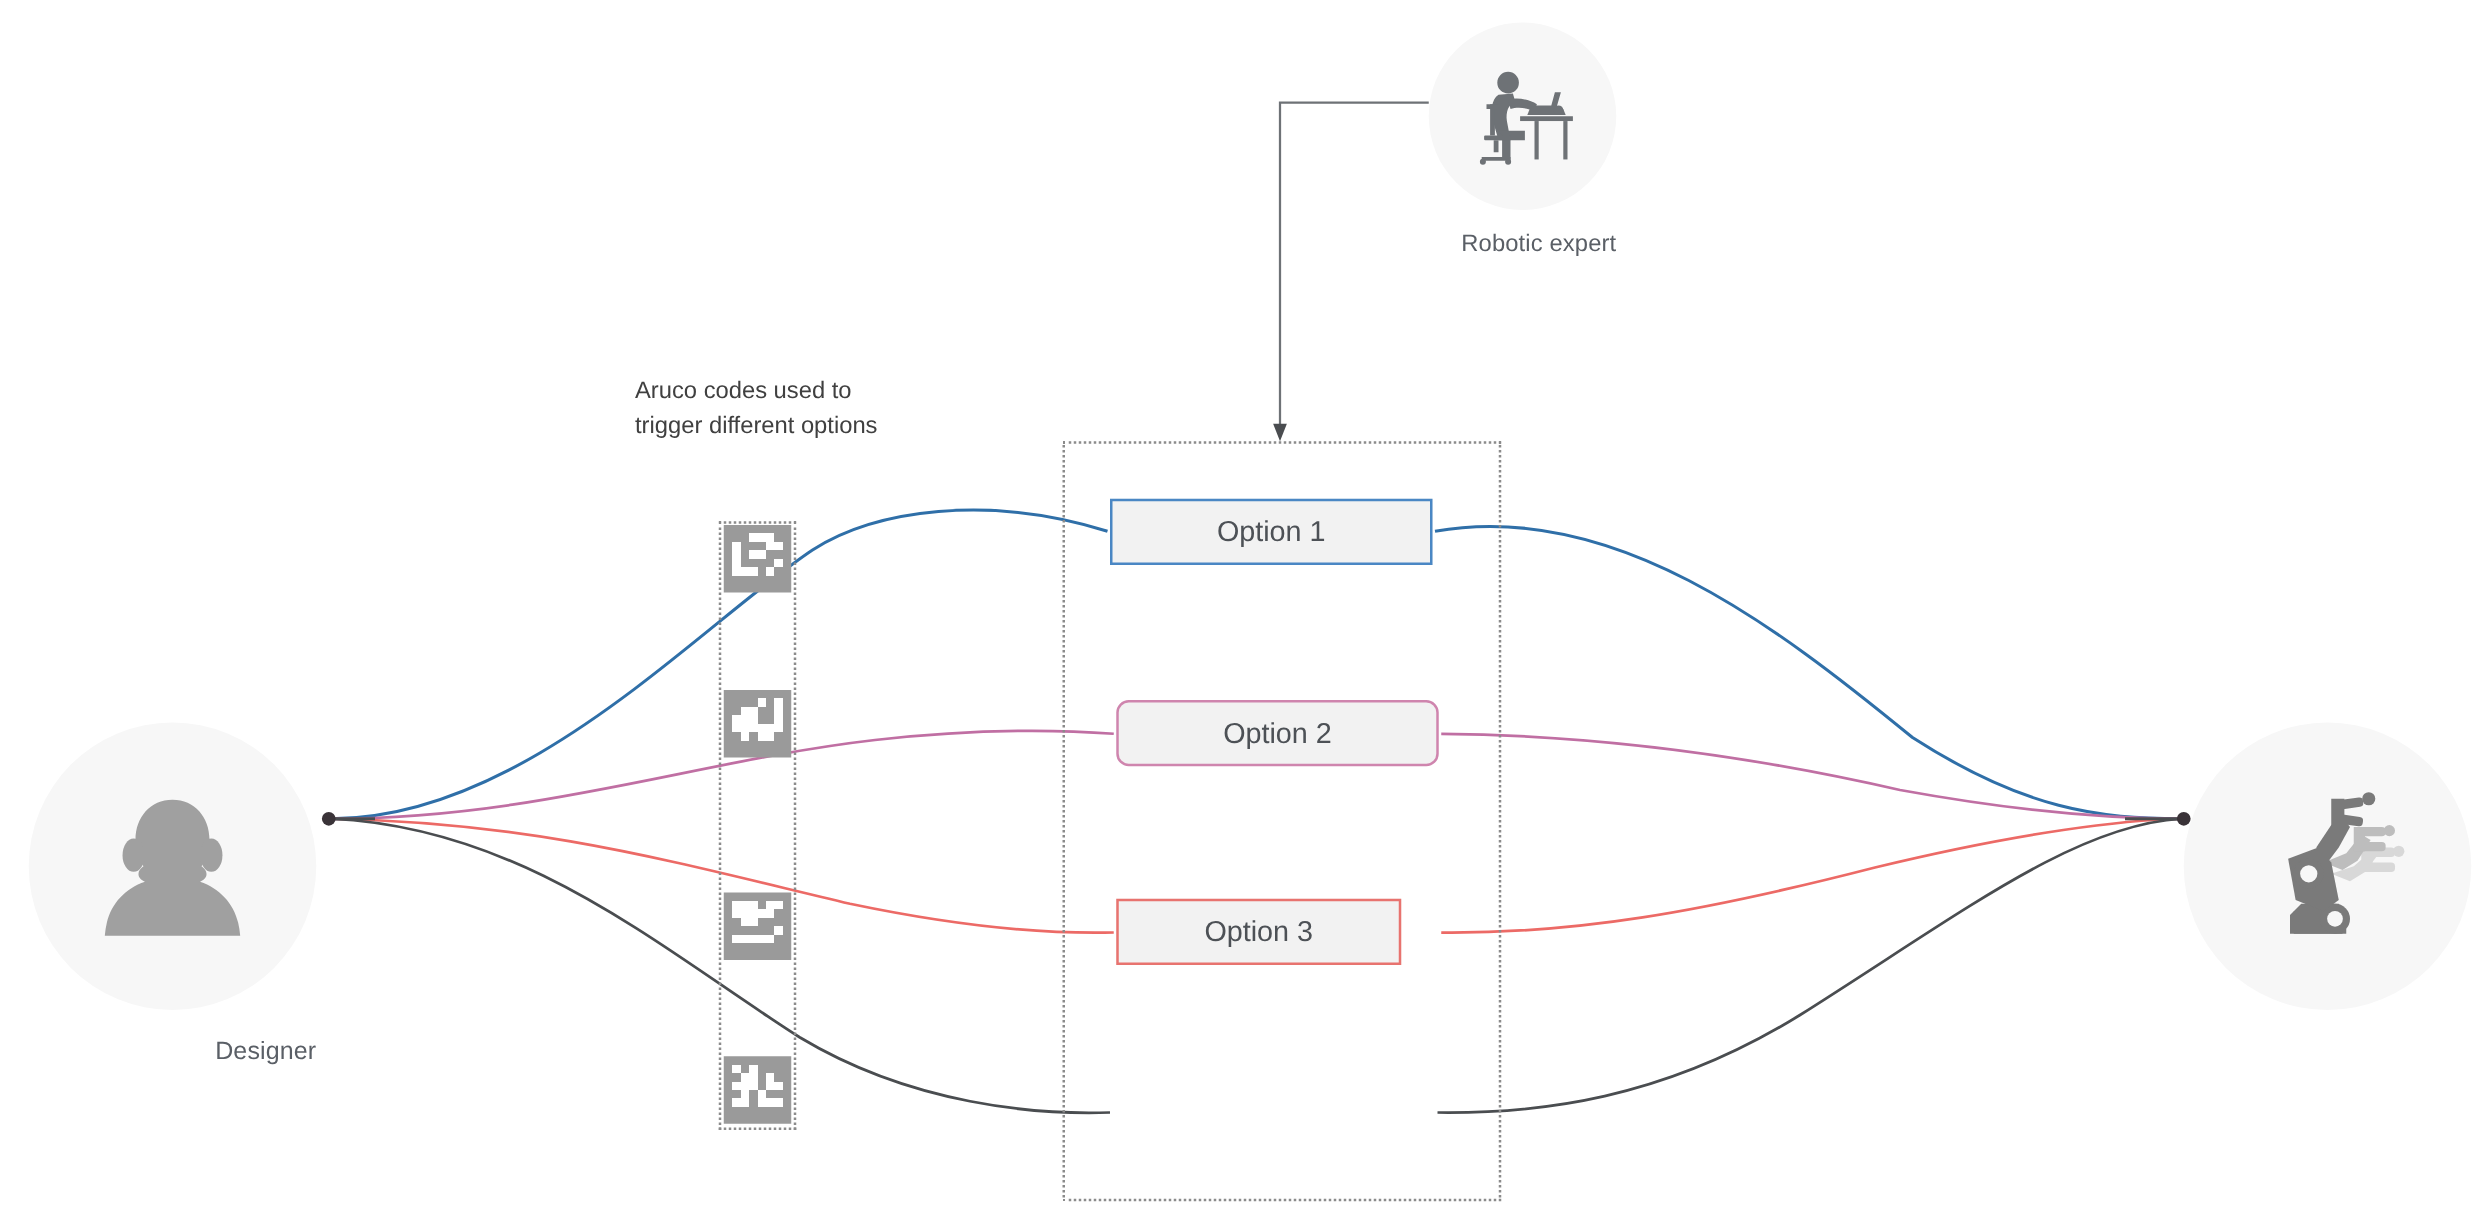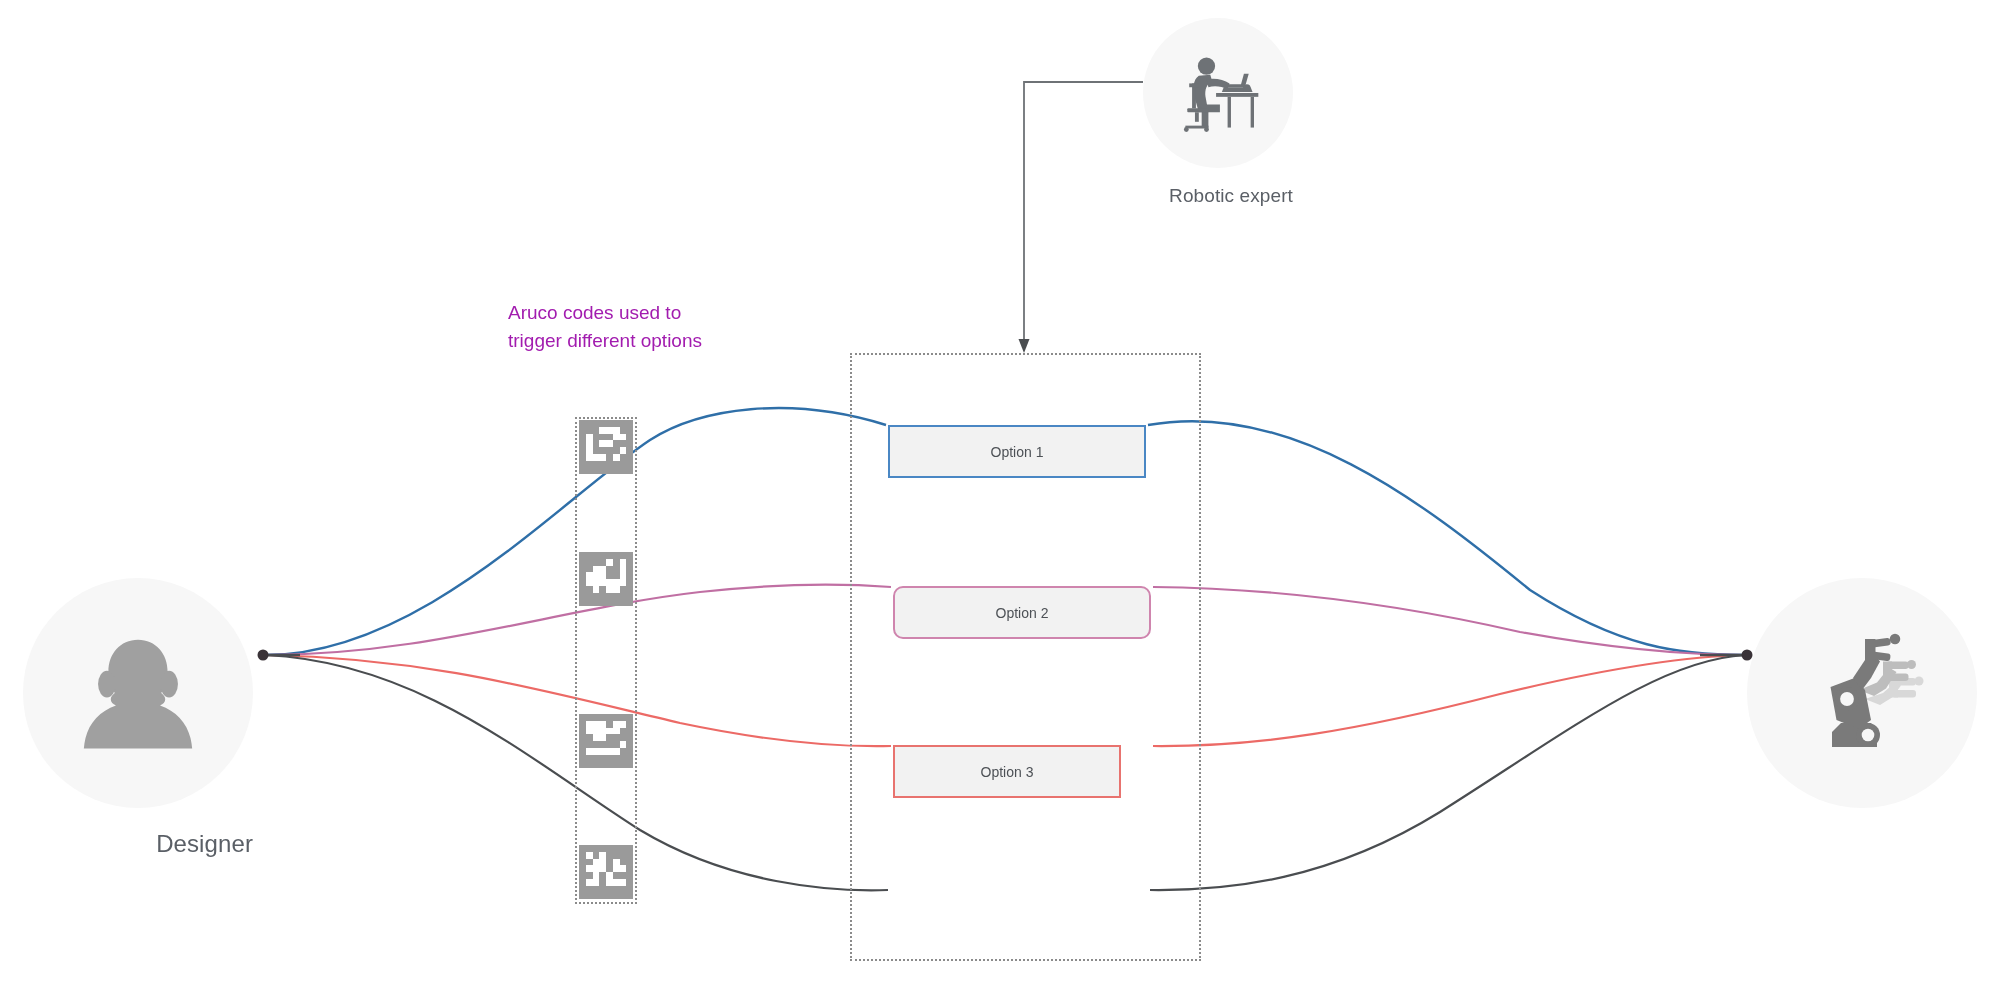--- a/index.html
+++ b/index.html
@@ -38,21 +38,21 @@
   }
   .actor-circle {
     border-radius: 50%;
     background: #f7f7f7;
     display: flex;
     align-items: center;
     justify-content: center;
   }
   .actor-label {
     color: #5a5f66;
-    font-size: 24px;
+    font-size: 20px;
     letter-spacing: .1px;
     white-space: nowrap;
   }
 
   #designer-node { left: 23px; top: 578px; width: 230px; }
   #designer-node .actor-circle { width: 230px; height: 230px; }
   #designer-node .actor-label { margin-top: 22px; }
 
   #robot-node { left: 1747px; top: 578px; width: 230px; }
   #robot-node .actor-circle { width: 230px; height: 230px; }
@@ -78,25 +78,24 @@
   }
 
   
   .option-box {
     position: absolute;
     box-sizing: border-box;
     background: #f2f2f2;
     display: flex;
     align-items: center;
     justify-content: center;
-    font-size: 14px;
+    font-size: 23px;
     color: #4d5156;
     border-width: 2px;
     border-style: solid;
-    margin-top: 26px;
   }
   #option-1 { left: 888px; top: 399px; width: 258px; height: 53px; border-color: #4a87c4; }
   #option-2 { left: 893px; top: 560px; width: 258px; height: 53px; border-color: #cf85ae; border-radius: 10px; }
   #option-3 { left: 893px; top: 719px; width: 228px; height: 53px; border-color: #e8736f; }
   #option-4 { left: 890px; top: 860px; width: 258px; height: 53px; border-color: #6f7378; }
 
   
   .aruco {
     position: absolute;
     width: 54px;
@@ -110,21 +109,21 @@
   #aruco-4 { top: 845px; }
   .aruco svg { display: block; width: 54px; height: 54px; }
 
   
   #aruco-note {
     position: absolute;
     left: 508px; top: 299px;
     width: 260px;
     font-size: 19px;
     line-height: 1.45;
-    color: #a21caf;
+    color: #404040;
   }
   #aruco-note div { white-space: nowrap; }
 </style>
 </head>
 <body>
 
 <div id="stage">
 
   <svg class="svg-layer" viewBox="0 0 1993 985">
 

